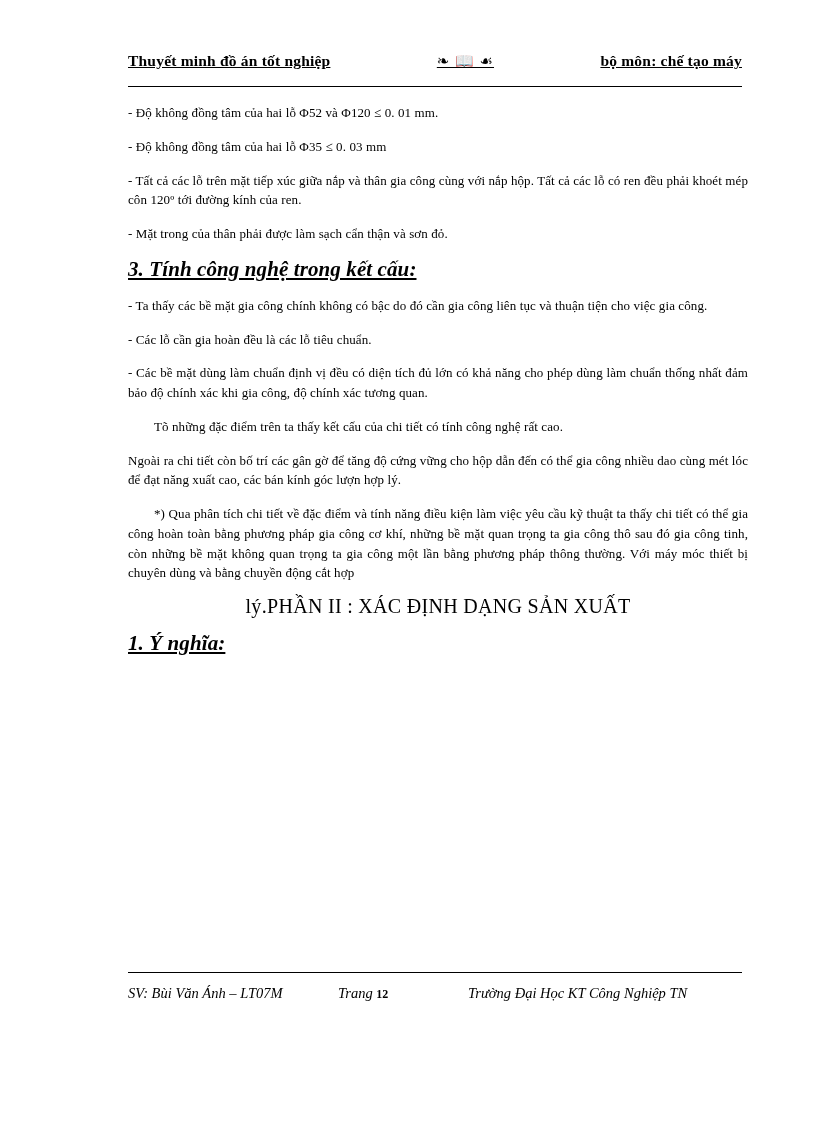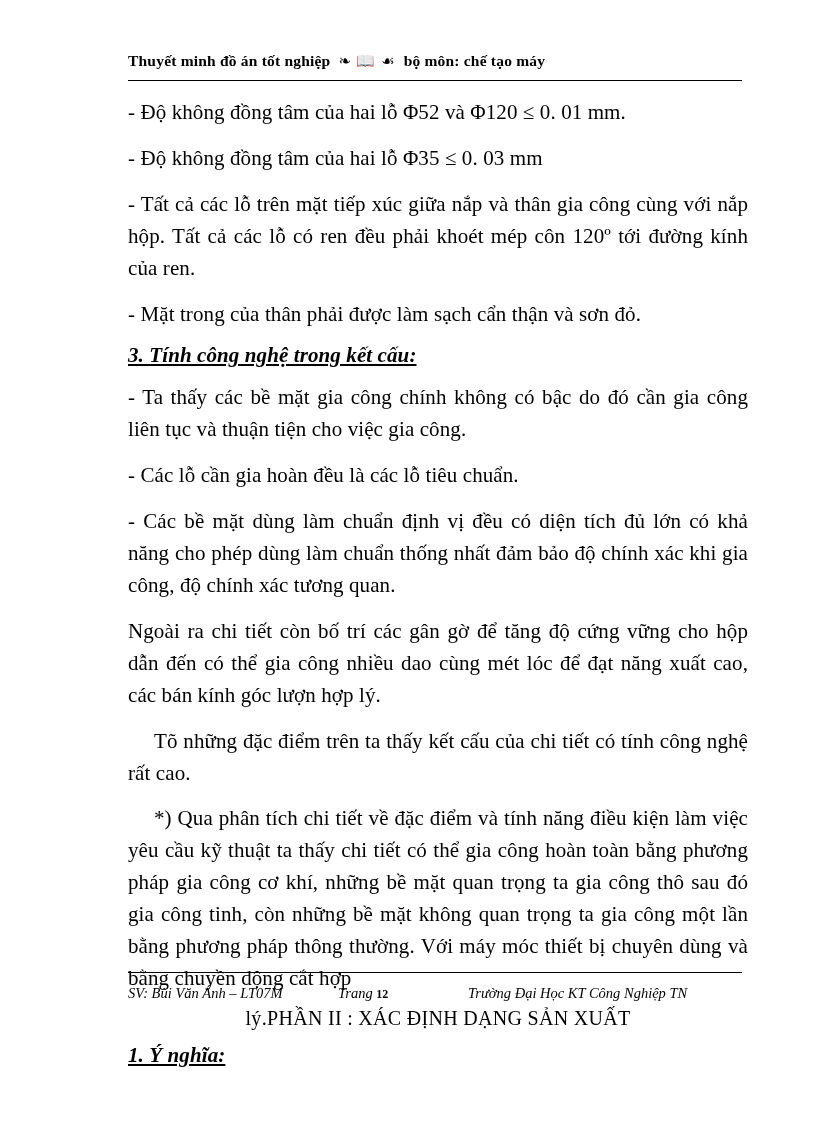--- a/index.html
+++ b/index.html
@@ -21,42 +21,43 @@
     position: absolute;
     left: 128px;
     top: 52px;
     width: 620px;
   }
 
   
   .doc-header {
     display: flex;
     align-items: baseline;
-    justify-content: flex-start;
+    justify-content: space-between;
     font-size: 15.5px;
     font-weight: bold;
     letter-spacing: 0.2px;
-    padding-bottom: 10px;
+    padding-bottom: 16px;
     border-bottom: 1.6px solid #000;
     width: 614px;
+    text-decoration: underline;
   }
   .doc-header .left { white-space: nowrap; }
   .doc-header .mid {
     font-size: 15px;
     letter-spacing: 1px;
     padding: 0 8px;
     font-weight: normal;
   }
   .doc-header .right { white-space: nowrap; }
 
   
   .body-block { margin-top: 16px; }
   p.line {
     margin: 14px 0 9px 0;
-    font-size: 21px;
+    font-size: 13px;
     line-height: 1.52;
     text-align: justify;
     text-justify: inter-word;
     letter-spacing: 0.1px;
   }
   p.line.nojust { text-align: left; }
   p.heading {
     margin: 13px 0 9px 0;
     font-size: 21px;
     font-weight: bold;
@@ -116,23 +117,23 @@
       <p class="line nojust">- Độ không đồng tâm của hai lỗ Φ52 và Φ120 ≤ 0. 01 mm.</p>
       <p class="line nojust">- Độ không đồng tâm của hai lỗ Φ35 ≤ 0. 03 mm</p>
       <p class="line">- Tất cả các lỗ trên mặt tiếp xúc giữa nắp và thân gia công cùng với nắp hộp. Tất cả các lỗ có ren đều phải khoét mép côn 120º tới đường kính của ren.</p>
       <p class="line nojust">- Mặt trong của thân phải được làm sạch cẩn thận và sơn đỏ.</p>
 
       <p class="heading">3. Tính công nghệ trong kết cấu:</p>
 
       <p class="line">- Ta thấy các bề mặt gia công chính không có bậc do đó cần gia công liên tục và thuận tiện cho việc gia công.</p>
       <p class="line nojust">- Các lỗ cần gia hoàn đều là các lỗ tiêu chuẩn.</p>
       <p class="line">- Các bề mặt dùng làm chuẩn định vị đều có diện tích đủ lớn có khả năng cho phép dùng làm chuẩn thống nhất đảm bảo độ chính xác khi gia công, độ chính xác tương quan.</p>
+      <p class="line indent">Tõ những đặc điểm trên ta thấy kết cấu của chi tiết có tính công nghệ rất cao.</p>
+
       <p class="line">Ngoài ra chi tiết còn bố trí các gân gờ để tăng độ cứng vững cho hộp dẫn đến có thể gia công nhiều dao cùng mét lóc để đạt năng xuất cao, các bán kính góc lượn hợp lý.</p>
-
-      <p class="line indent">Tõ những đặc điểm trên ta thấy kết cấu của chi tiết có tính công nghệ rất cao.</p>
       <p class="line indent">*) Qua phân tích chi tiết về đặc điểm và tính năng điều kiện làm việc yêu cầu kỹ thuật ta thấy chi tiết có thể gia công hoàn toàn bằng phương pháp gia công cơ khí, những bề mặt quan trọng ta gia công thô sau đó gia công tinh, còn những bề mặt không quan trọng ta gia công một lần bằng phương pháp thông thường. Với máy móc thiết bị chuyên dùng và bằng chuyền động cắt hợp</p>
 
       <p class="part-title">
         <span class="lead">lý.</span><span class="big">PHẦN II : XÁC ĐỊNH DẠNG SẢN XUẤT</span>
       </p>
 
       <p class="heading">1.  Ý nghĩa:</p>
     </div>
 
   </div>

